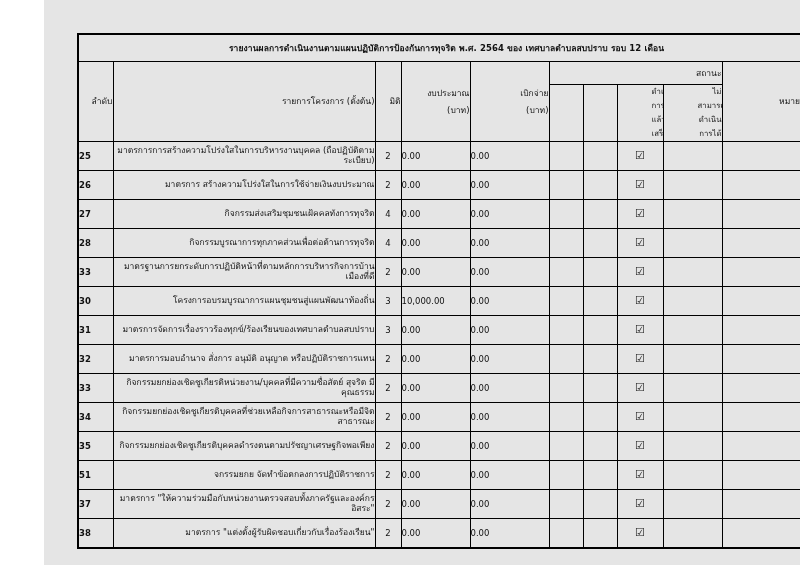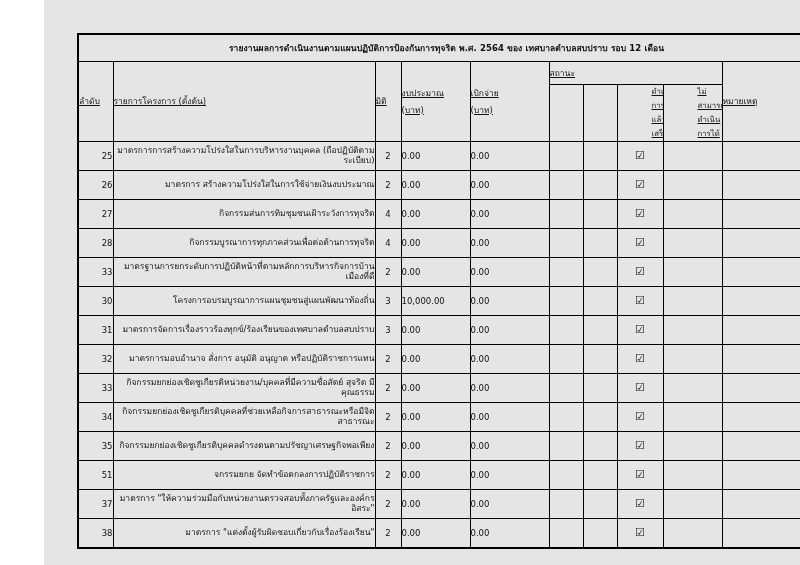--- a/index.html
+++ b/index.html
@@ -29,30 +29,29 @@
     overflow:hidden;
   }
   td.title-cell{
     height:26px;
     text-align:center;
     font-weight:bold;
     font-size:9.5px;
     letter-spacing:0.1px;
   }
   td.hdr{
-    text-align:left;
+    text-align:right;
     white-space:pre-line;
     line-height:1.9;
     font-size:8.3px;
-    text-decoration:underline;
   }
   td.hdr-group{height:22px;}
   tr.subhdr td{height:42px;font-size:7.8px;line-height:1.8;padding-left:34px;}
   tr.datarow td{height:28px;}
-  td.c-no{text-align:right;}
+  td.c-no{text-align:left;font-weight:bold;}
   td.c-project{text-align:right;padding:0 4px 0 5px;font-size:8.3px;line-height:1.15;}
   td.c-dim{text-align:center;}
   td.c-num{padding-right:14px;}
   td.c-status{text-align:center;}
   .chk{
     font-size:11px;
     line-height:1;
     display:inline-block;
     transform:translateY(-1px);
   }
@@ -118,21 +117,21 @@
         <td class="c-num">0.00</td>
         <td class="c-num">0.00</td>
         <td class="c-status"></td>
         <td class="c-status"></td>
         <td class="c-status"><span class="chk">☑</span></td>
         <td class="c-status"></td>
         <td class="c-status"></td>
       </tr>
       <tr class="datarow">
         <td class="c-no">27</td>
-        <td class="c-project">กิจกรรมส่นการทิมชุมชนเฝ้าระวังการทุจริต</td>
+        <td class="c-project">กิจกรรมส่งเสริมชุมชนเฝ้คคลทังการทุจริต</td>
         <td class="c-dim">4</td>
         <td class="c-num">0.00</td>
         <td class="c-num">0.00</td>
         <td class="c-status"></td>
         <td class="c-status"></td>
         <td class="c-status"><span class="chk">☑</span></td>
         <td class="c-status"></td>
         <td class="c-status"></td>
       </tr>
       <tr class="datarow">

